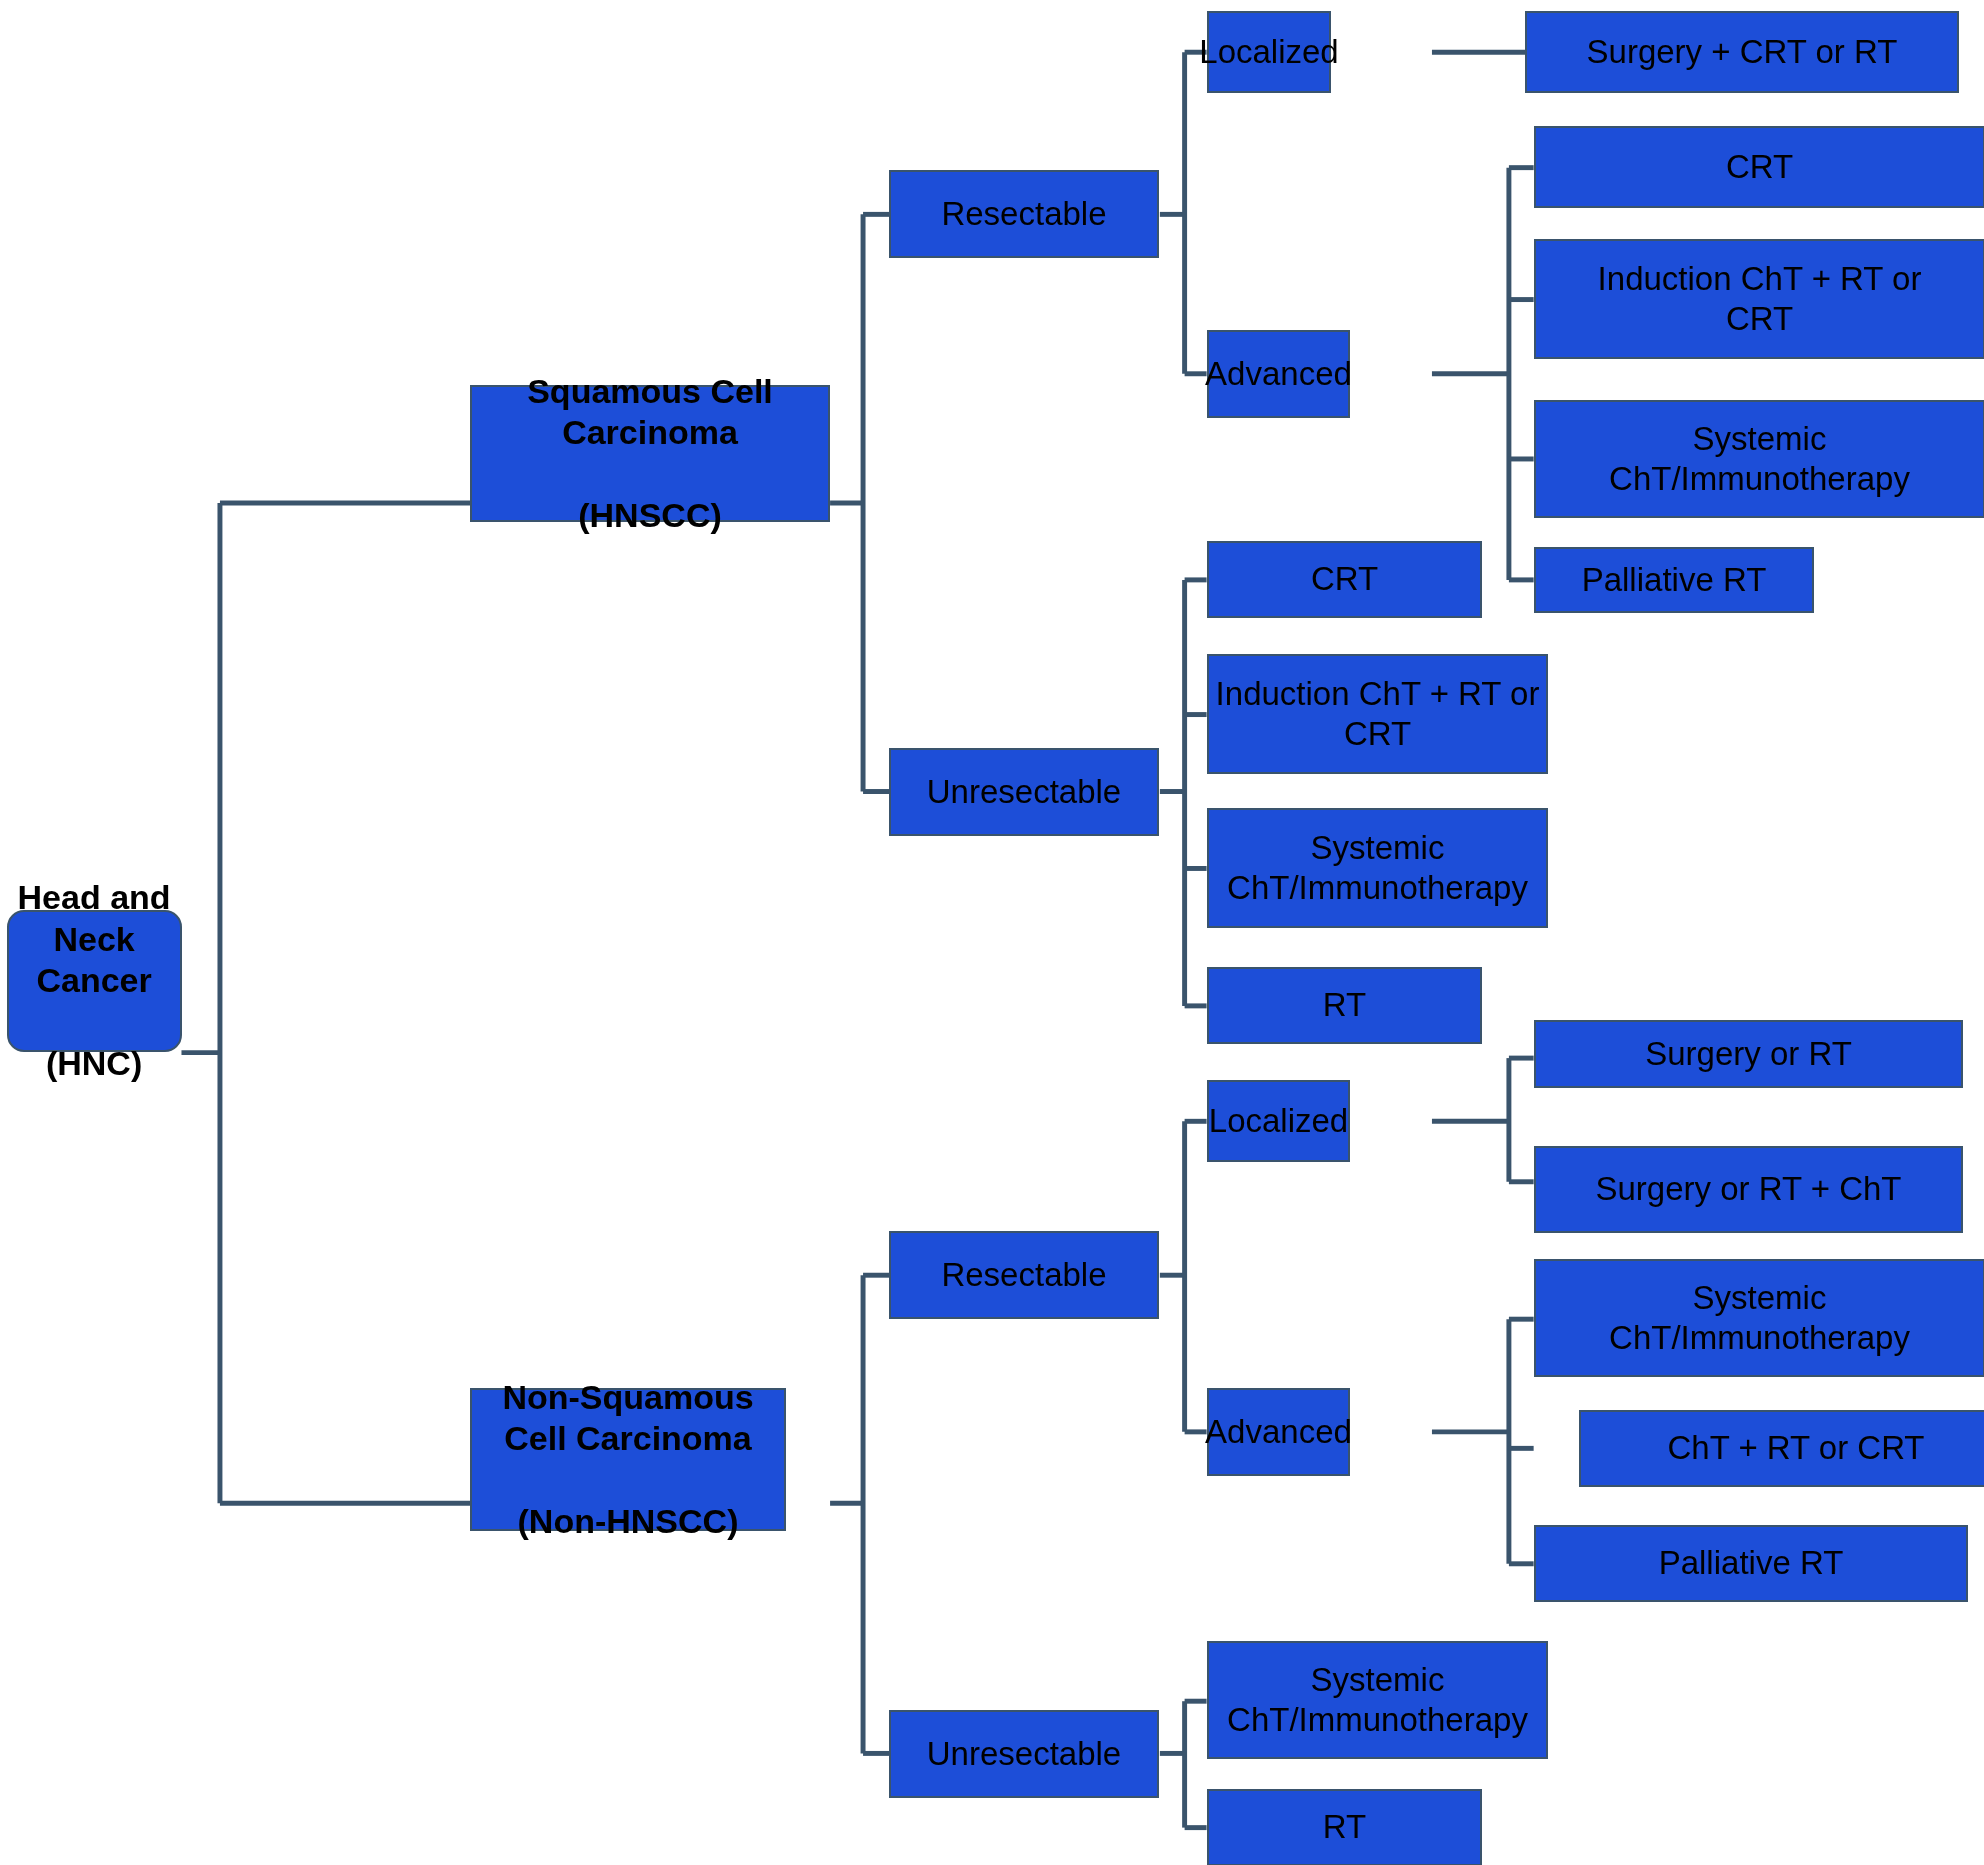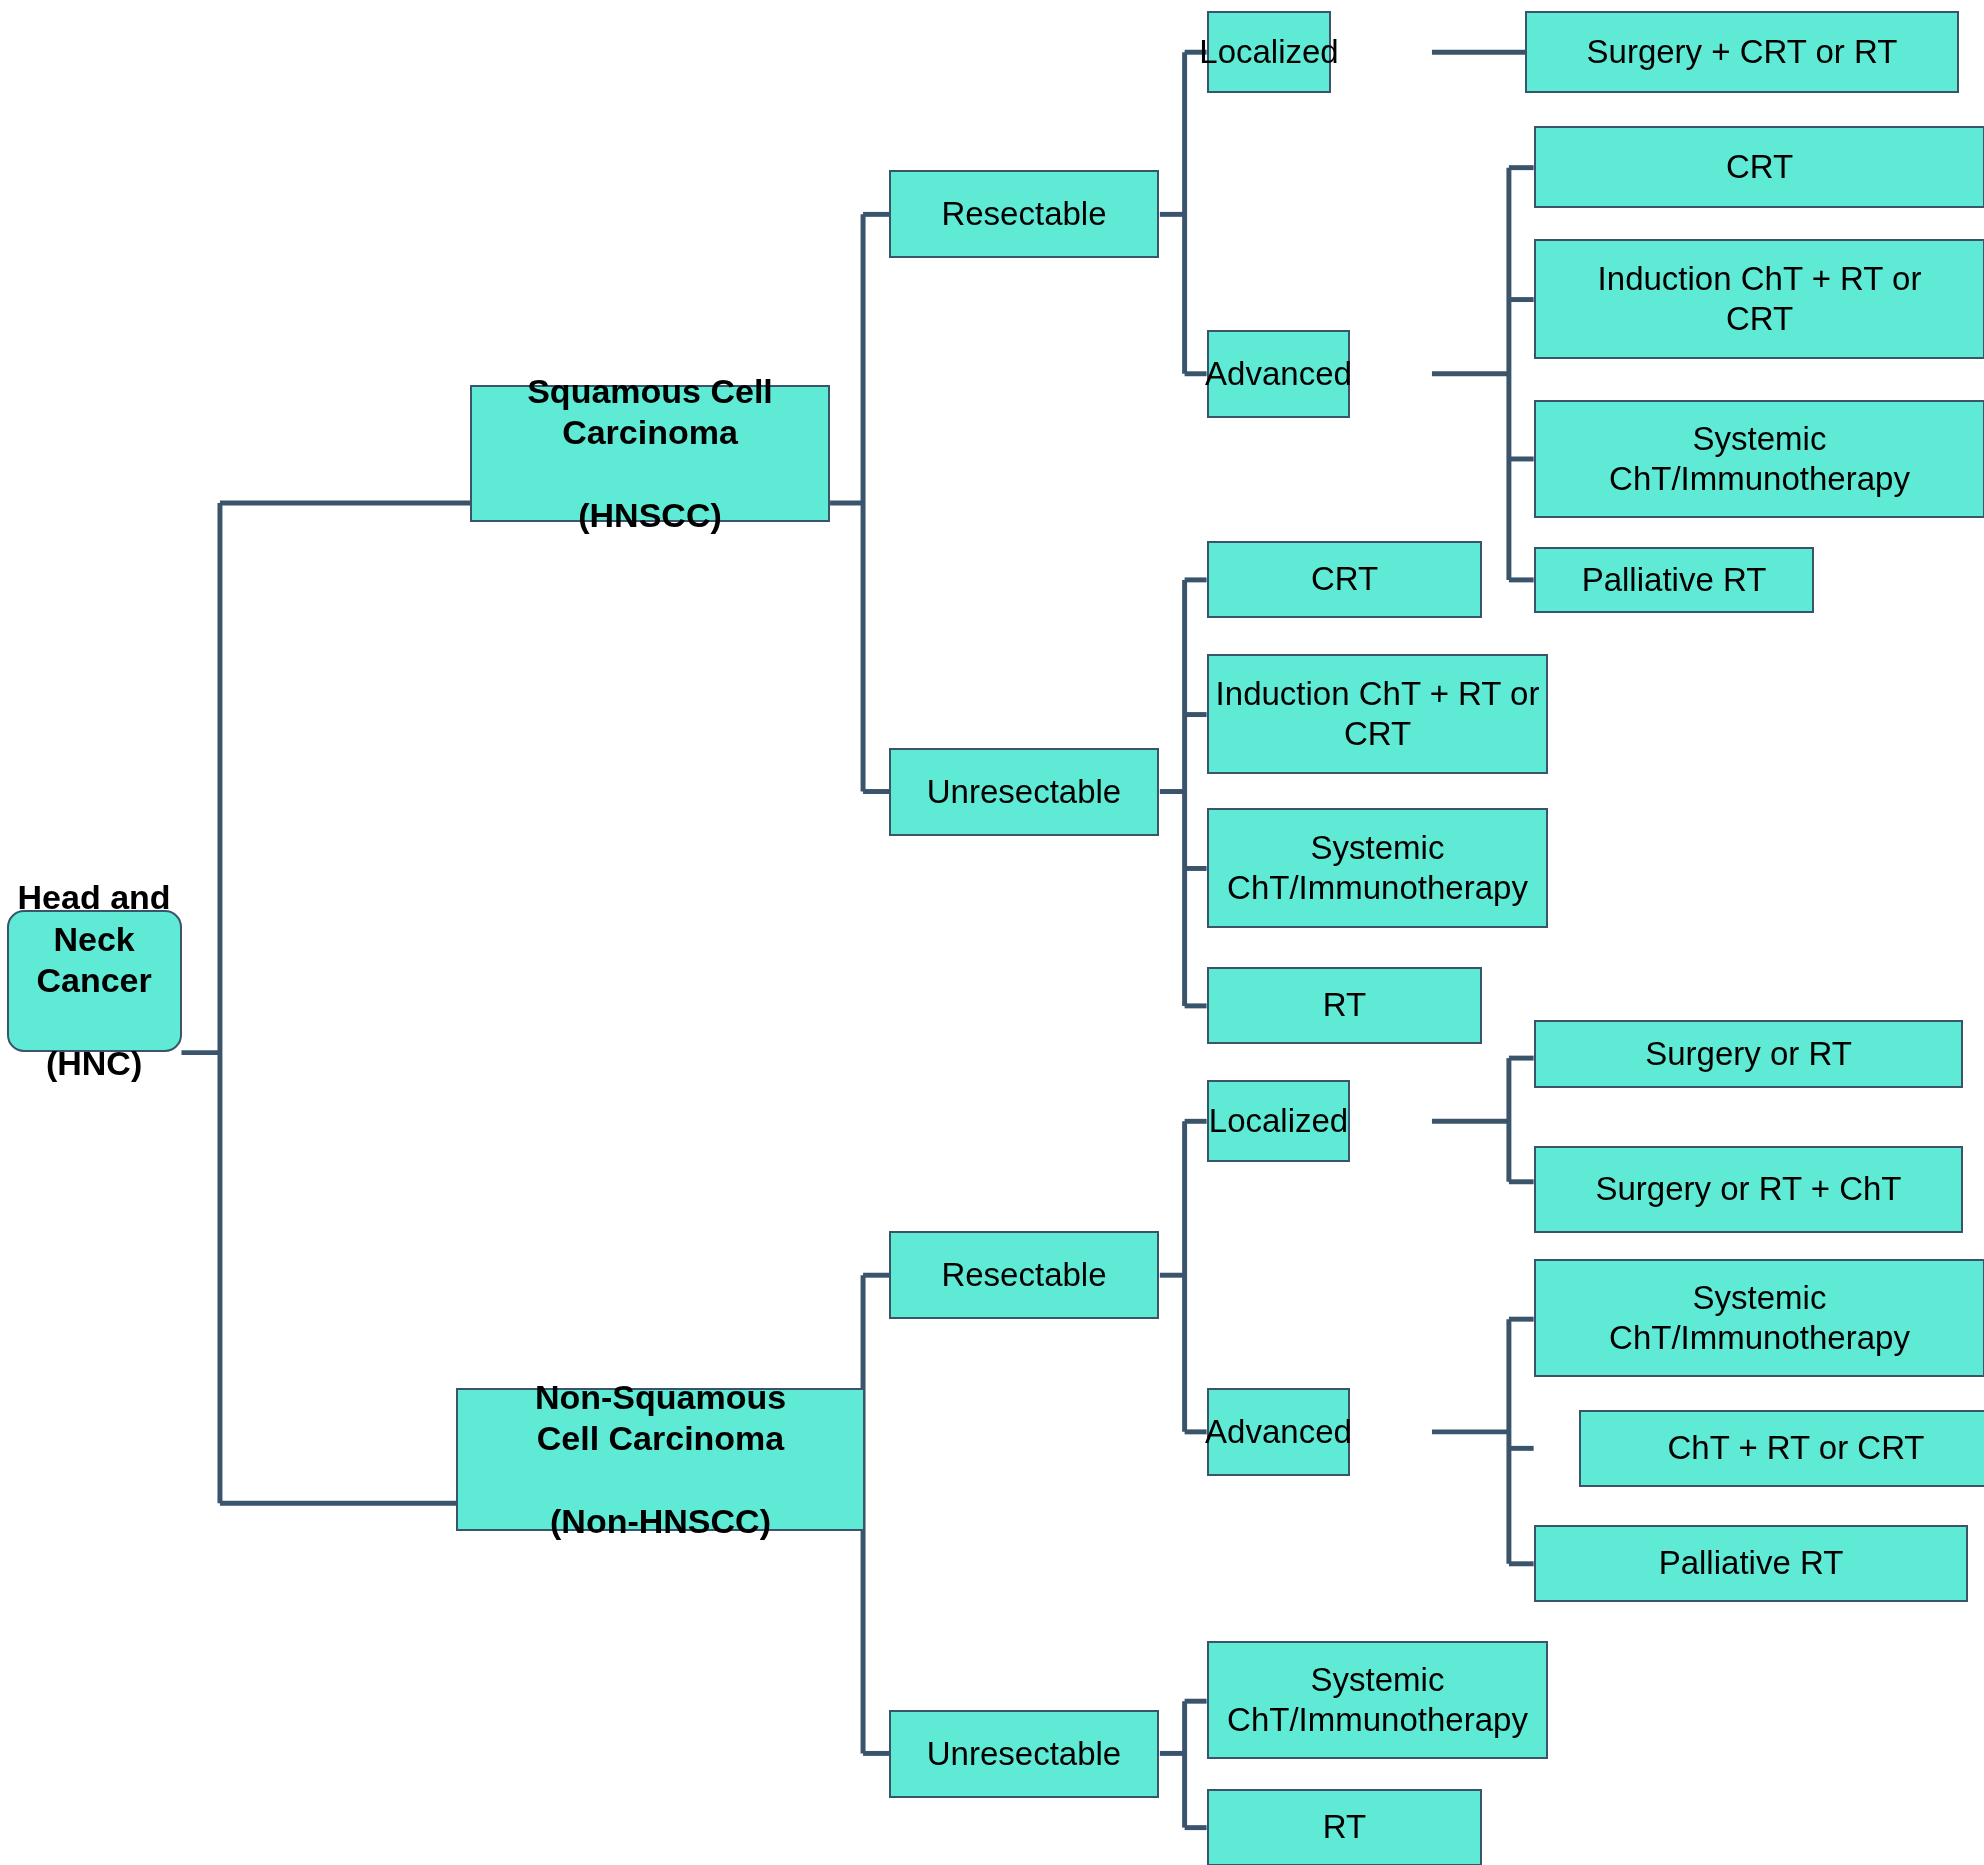--- a/index.html
+++ b/index.html
@@ -20,21 +20,21 @@
   .connectors {
     position: absolute;
     left: 0; top: 0;
     width: 1985px;
     height: 1865px;
     pointer-events: none;
   }
   .node {
     position: absolute;
     box-sizing: border-box;
-    background: #5eead4;
+    background: #1d4ed8;
     border: 2.7px solid #3a546c;
     display: flex;
     align-items: center;
     justify-content: center;
     text-align: center;
     color: #000000;
     font-family: "Liberation Sans", sans-serif;
     font-size: 33px;
     line-height: 1.22;
     padding: 2.2px 5.5px;
@@ -123,21 +123,21 @@
 (HNC)</span>
   </div>
 
   <div class="node root" style="left:470px; top:385px; width:360px; height:137px;">
     <span class="txt">Squamous Cell
 Carcinoma
 
 (HNSCC)</span>
   </div>
 
-  <div class="node root" style="left:456px; top:1388px; width:409px; height:143px;text-align:center;">
+  <div class="node root" style="left:470px; top:1388px; width:316px; height:143px;text-align:center;">
     <span class="txt">Non-Squamous
 Cell Carcinoma
 
 (Non-HNSCC)</span>
   </div>
 
   <div class="node" style="left:889px; top:170px; width:270px; height:88px;">
     <span class="txt">Resectable</span>
   </div>
 

